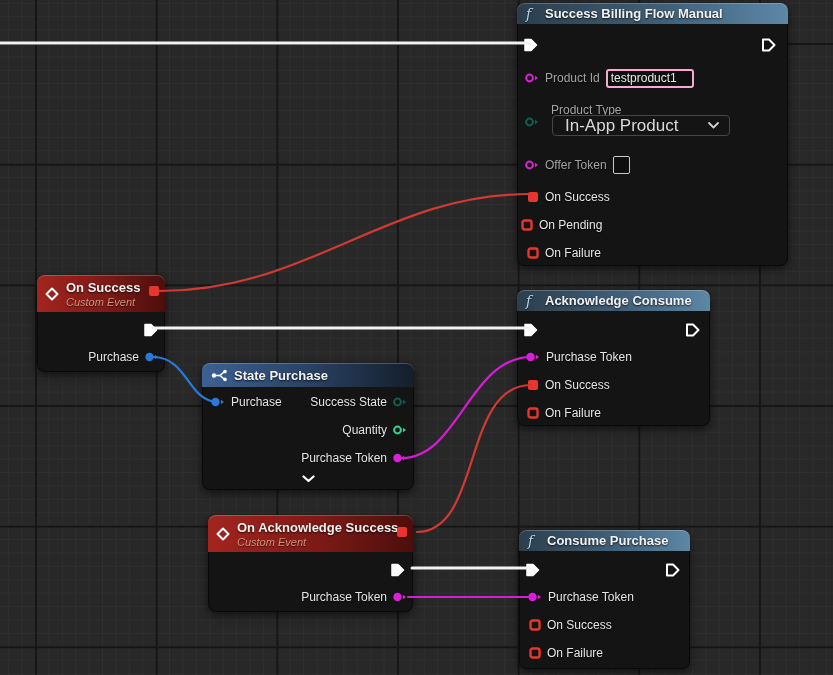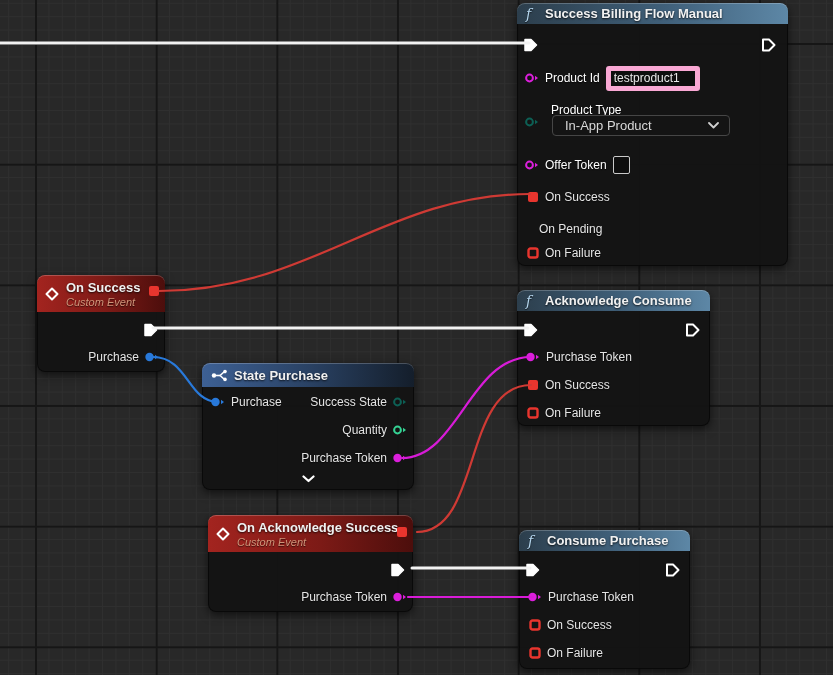--- a/index.html
+++ b/index.html
@@ -33,36 +33,36 @@
   .hdr-sub{font-size:11px;font-style:italic;color:#d09378;text-shadow:0 1px 1px rgba(0,0,0,0.6);white-space:nowrap;line-height:11px;}
   .evt-text{display:flex;flex-direction:column;gap:2px;margin-left:7px;}
   .ficon{
     width:14px;margin-left:9px;margin-right:5px;
     font-family:"DejaVu Serif",serif;font-style:italic;font-size:14px;line-height:14px;
     color:#b5d6ee;text-shadow:0 1px 1px rgba(0,0,0,0.7);
   }
   .row{position:absolute;display:flex;align-items:center;gap:6px;height:18px;}
   .row.r{flex-direction:row;}
   .pin-label{font-size:12px;color:#e4e4e4;text-shadow:0 1px 1px rgba(0,0,0,0.7);white-space:nowrap;}
-  .field-label{font-size:12px;color:#ffffff;text-shadow:0 1px 1px rgba(0,0,0,0.7);white-space:nowrap;}
+  .field-label{font-size:12px;color:#a3a3a3;text-shadow:0 1px 1px rgba(0,0,0,0.7);white-space:nowrap;}
   .txtbox{
-    background:#0e0e0e;border:5px solid #f9a8d4;border-radius:3px;
+    background:#0e0e0e;border:2px solid #f9a8d4;border-radius:3px;
     color:#e8e8e8;font-size:12px;font-family:"Liberation Sans",sans-serif;
     height:15px;width:78px;padding:0 3px;
   }
   .tokenbox{
     background:#0e0e0e;border:1px solid #c9c9c9;border-radius:2px;
     width:15px;height:16px;
   }
   .combo{
     position:absolute;display:flex;align-items:center;justify-content:space-between;
     background:#141414;border:1px solid #464646;border-radius:4px;
     height:21px;width:178px;padding:0 10px 0 12px;box-sizing:border-box;
   }
-  .combo-text{font-size:13px;color:#d8d8d8;white-space:nowrap;}
+  .combo-text{font-size:17px;color:#d8d8d8;white-space:nowrap;}
   .wires{position:absolute;left:0;top:0;z-index:10;pointer-events:none;}
   .nodes{position:absolute;left:0;top:0;z-index:2;width:100%;height:100%;}
 </style>
 </head>
 <body>
 
 <div class="canvas">
 
   <div class="nodes">
 
@@ -116,21 +116,21 @@
         <div class="tokenbox"></div>
       </div>
 
       <div class="row" style="left:10px;top:185px;">
         <svg width="12" height="12">
             <rect x="1" y="1" width="10" height="10" rx="2" fill="#e8352e"></rect>
           </svg>
         <span class="pin-label">On Success</span>
       </div>
 
-      <div class="row" style="left:22px;top:213px;flex-direction:column;">
+      <div class="row" style="left:4px;top:213px;">
         <svg width="12" height="12">
             <rect x="1.5" y="1.5" width="9" height="9" rx="2" fill="none" stroke="#e8352e" stroke-width="2.4"></rect>
           </svg>
         <span class="pin-label">On Pending</span>
       </div>
 
       <div class="row" style="left:10px;top:241px;">
         <svg width="12" height="12">
             <rect x="1.5" y="1.5" width="9" height="9" rx="2" fill="none" stroke="#e8352e" stroke-width="2.4"></rect>
           </svg>

